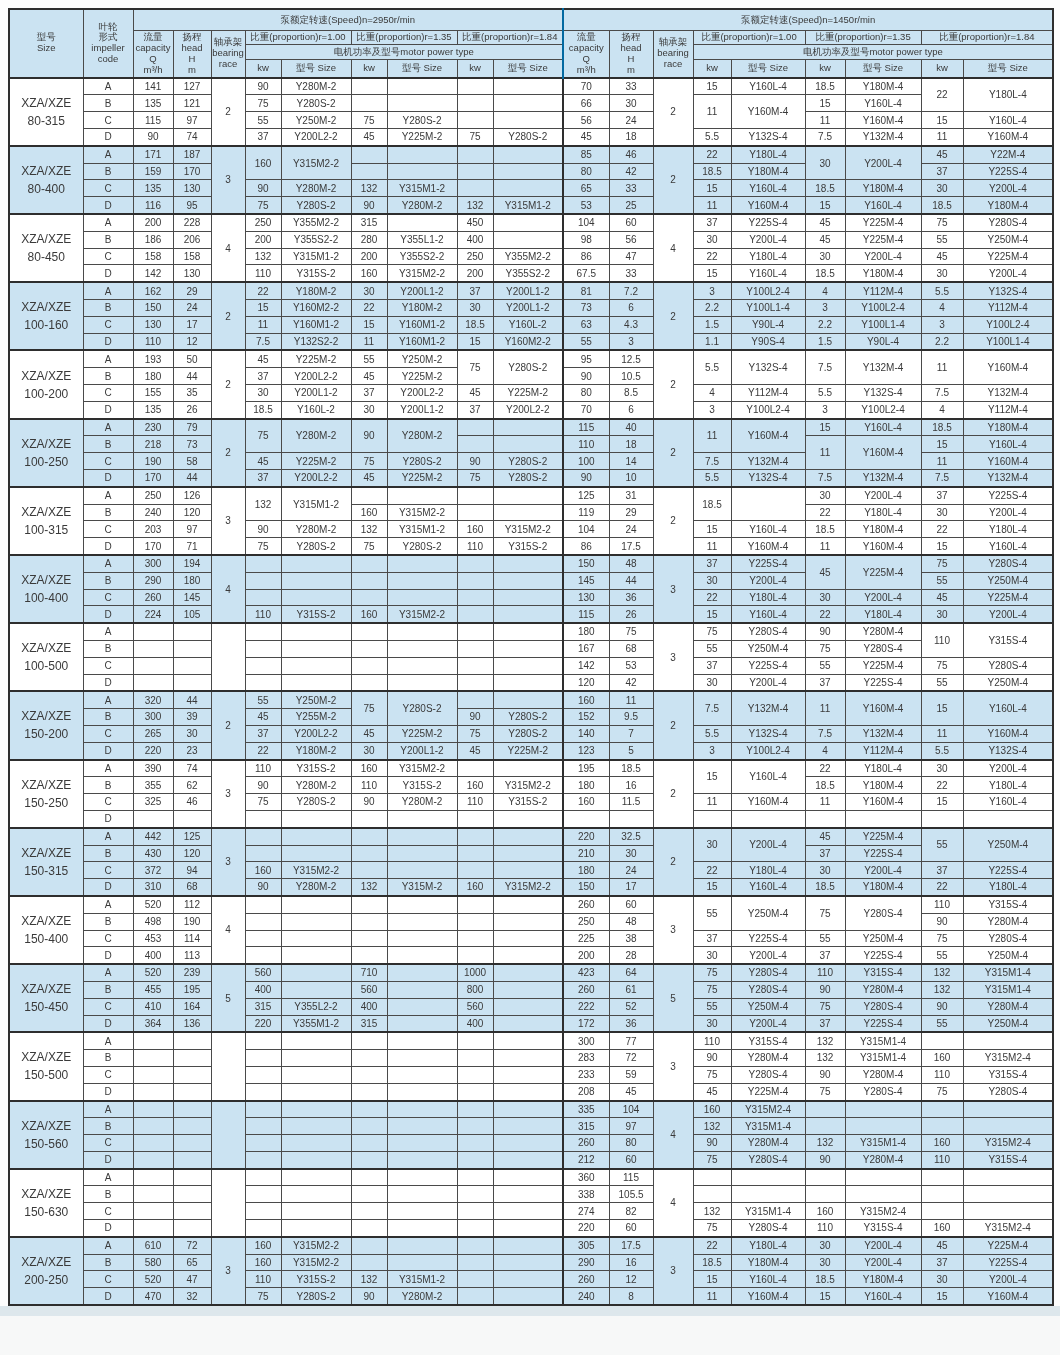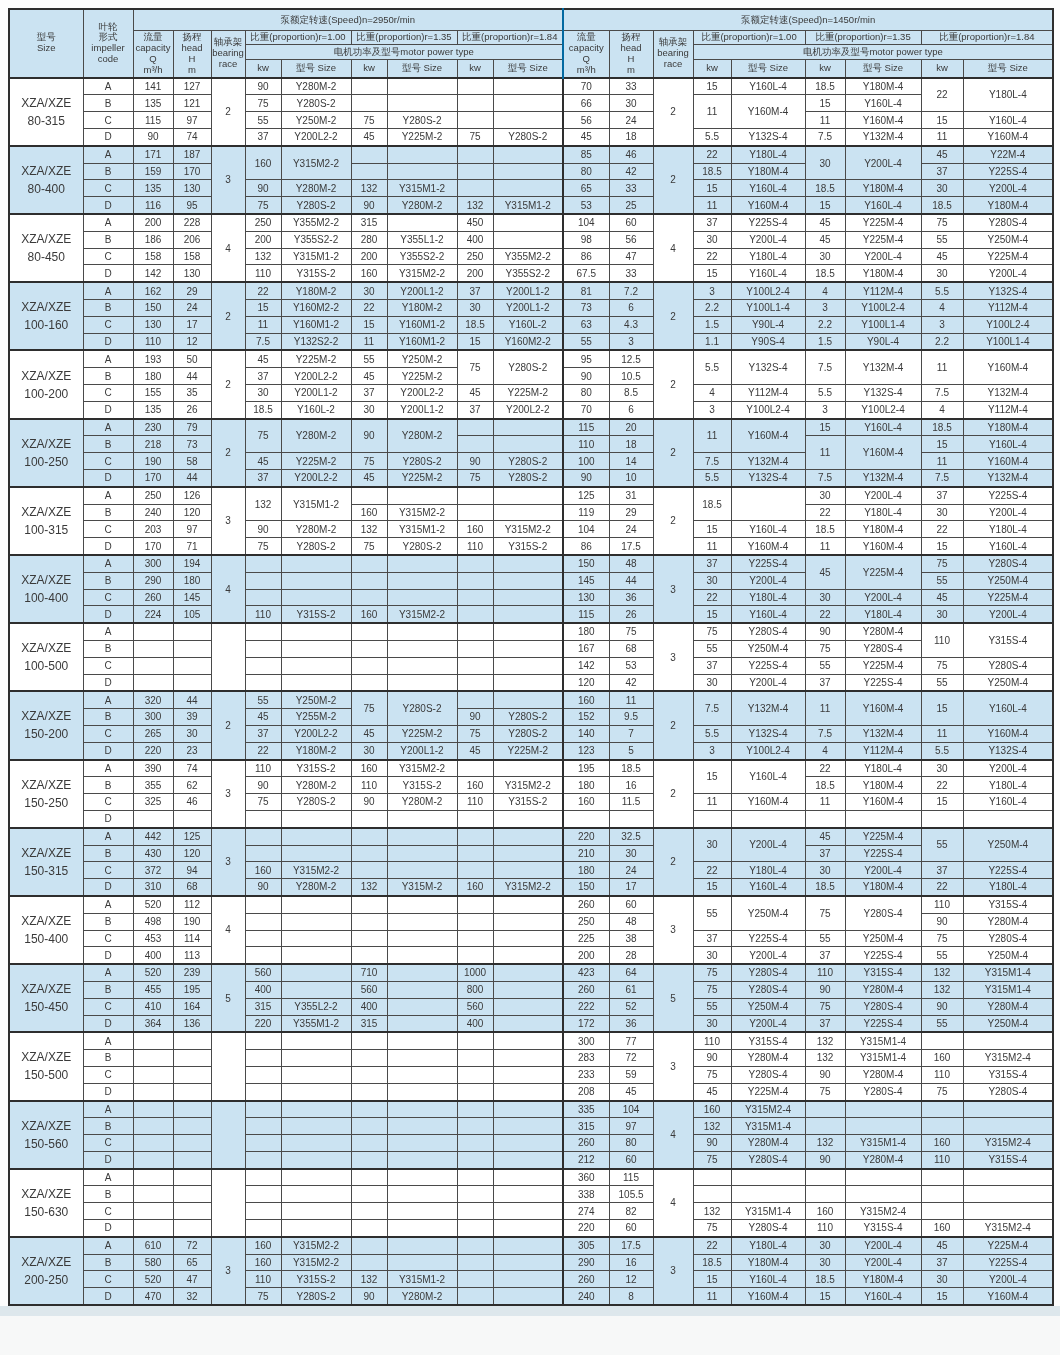--- a/index.html
+++ b/index.html
@@ -513,21 +513,21 @@
           <td>230</td>
           <td>79</td>
           <td rowspan="4">2</td>
           <td rowspan="2">75</td>
           <td rowspan="2">Y280M-2</td>
           <td rowspan="2">90</td>
           <td rowspan="2">Y280M-2</td>
           <td></td>
           <td class="mid"></td>
           <td>115</td>
-          <td>20</td>
+          <td>40</td>
           <td rowspan="4">2</td>
           <td rowspan="2">11</td>
           <td rowspan="2">Y160M-4</td>
           <td>15</td>
           <td>Y160L-4</td>
           <td>18.5</td>
           <td>Y180M-4</td>
         </tr>
         <tr class="shade">
           <td>B</td>

